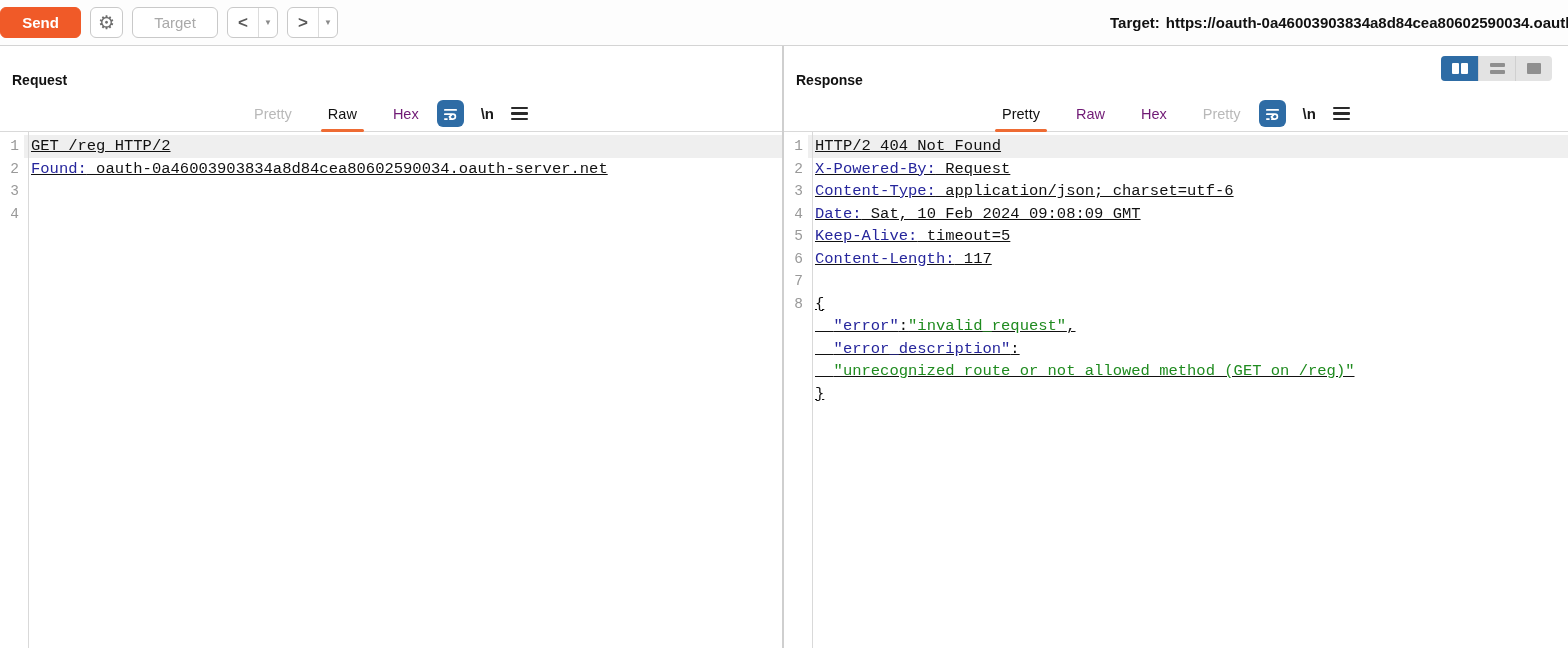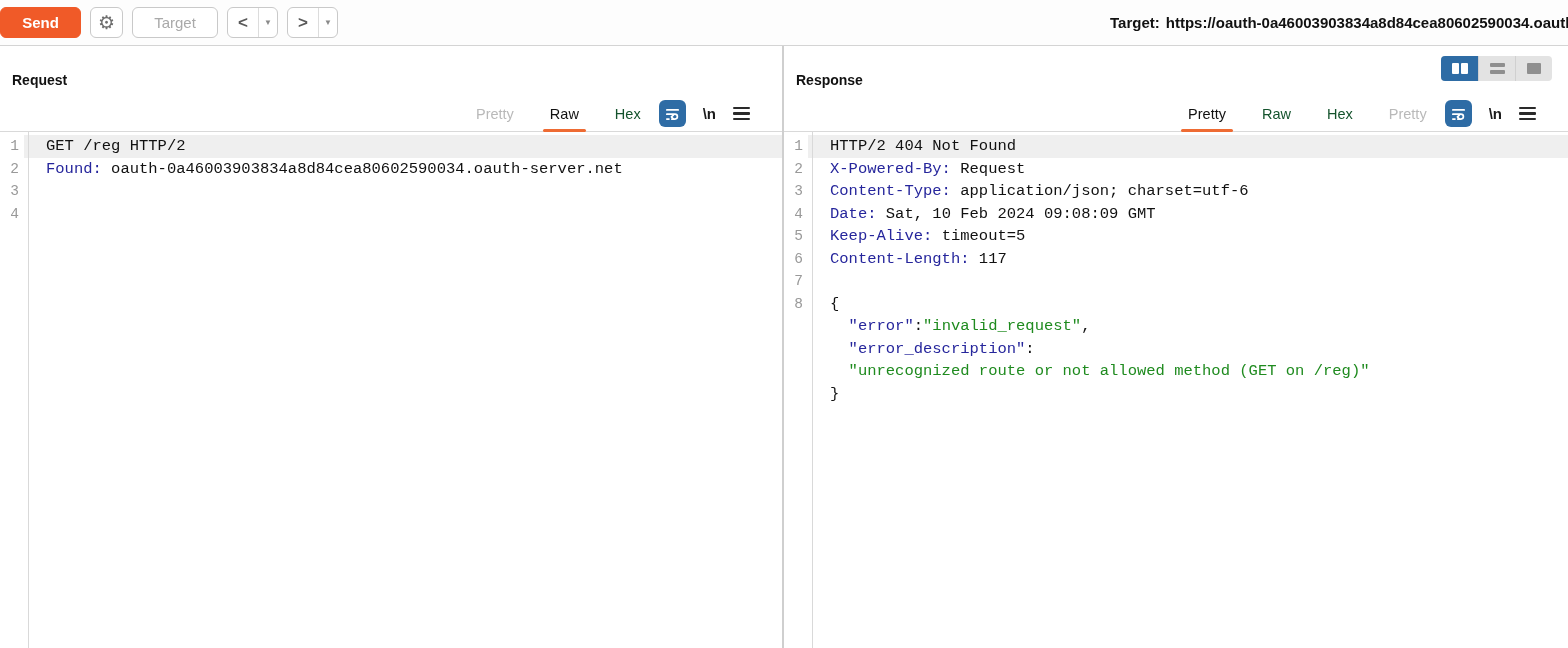--- a/index.html
+++ b/index.html
@@ -110,31 +110,31 @@
   .layout-seg.sel { background: #2e6ca5; }
   .ic-cols { display: flex; gap: 2px; }
   .ic-cols i { width: 7px; height: 11px; background: #ffffff; border-radius: 1px; }
   .ic-rows { display: flex; flex-direction: column; gap: 3px; }
   .ic-rows i { width: 15px; height: 4px; background: #8f8f8f; border-radius: 1px; }
   .ic-single { width: 14px; height: 11px; background: #8f8f8f; border-radius: 1px; }
 
   
   .tabrow {
     display: flex;
-    justify-content: flex-end;
+    justify-content: center;
     align-items: center;
     border-bottom: 1px solid #d9d9d9;
     height: 36px;
-    padding-right: 32px;
+    padding-right: 18px;
   }
   .tabs { display: flex; height: 100%; }
   .tab {
     padding: 0 18px;
     font-size: 14.5px;
-    color: #14532d;
+    color: #701a75;
     display: inline-flex;
     align-items: center;
     position: relative;
     cursor: pointer;
     white-space: nowrap;
   }
   .tab.active { color: #111; }
   .tab.active::after {
     content: "";
     position: absolute;
@@ -184,22 +184,23 @@
     width: 24px;
     padding-right: 5px;
     text-align: right;
     color: #999999;
     flex: none;
     font-size: 14.5px;
     user-select: none;
   }
   .code {
     flex: 1;
-    padding-left: 22px;
+    padding-left: 7px;
     white-space: pre;
+    text-decoration: underline;
   }
   .line.hl .code { background: #efefef; }
   .seg-header { color: #26269c; }
   .seg-string { color: #1f8b1f; }
   .seg-plain  { color: #111111; }
 </style>
 </head>
 <body>
 
 <div class="toolbar">

